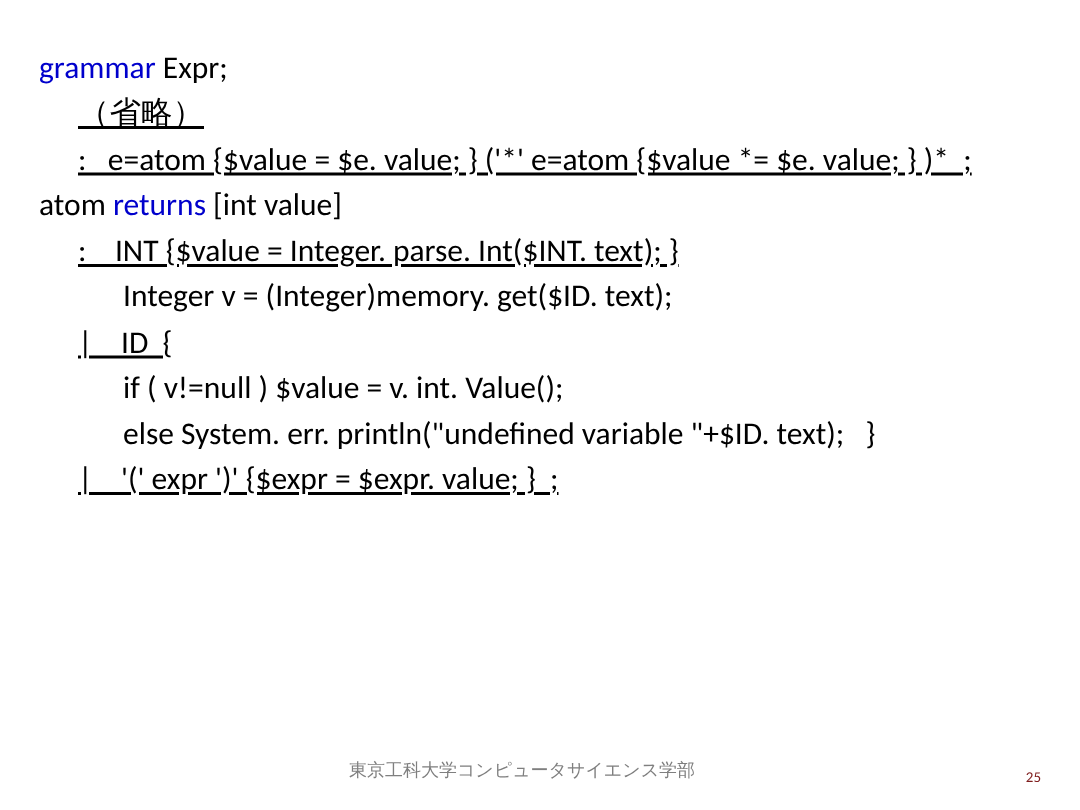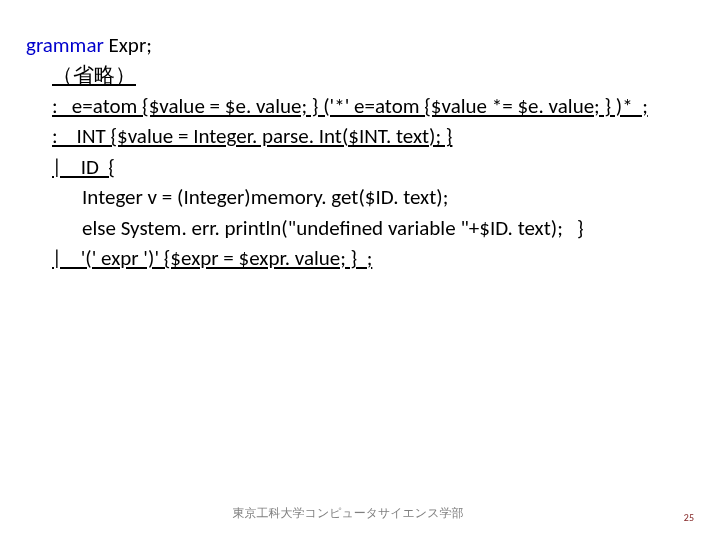--- a/index.html
+++ b/index.html
@@ -49,23 +49,25 @@
   }
 </style>
 </head>
 <body>
 
 <div class="slide">
   <div class="code">
     <span class="line"><span class="kw">grammar</span><span> Expr;</span></span>
     <span class="line indent1">（省略）</span>
     <span class="line indent1">:   e=atom {$value = $e. value; } ('*' e=atom {$value *= $e. value; } )*  ;</span>
+    <span class="line"><span>atom </span><span class="kw">returns</span><span> [int value]</span></span>
     <span class="line indent1">:    INT {$value = Integer. parse. Int($INT. text); }</span>
+    <span class="line indent2">Integer v = (Integer)memory. get($ID. text);</span>
     <span class="line indent1">|    ID  {</span>
-    <span class="line indent2">Integer v = (Integer)memory. get($ID. text);</span>
+    <span class="line indent2">if ( v!=null ) $value = v. int. Value();</span>
     <span class="line indent2">else System. err. println("undefined variable "+$ID. text);   }</span>
     <span class="line indent1">|    '(' expr ')' {$expr = $expr. value; }  ;</span>
   </div>
 
   <div class="footer">
     <span class="footer-text">東京工科大学コンピュータサイエンス学部</span>
   </div>
   <div class="pagenum">25</div>
 </div>
 

